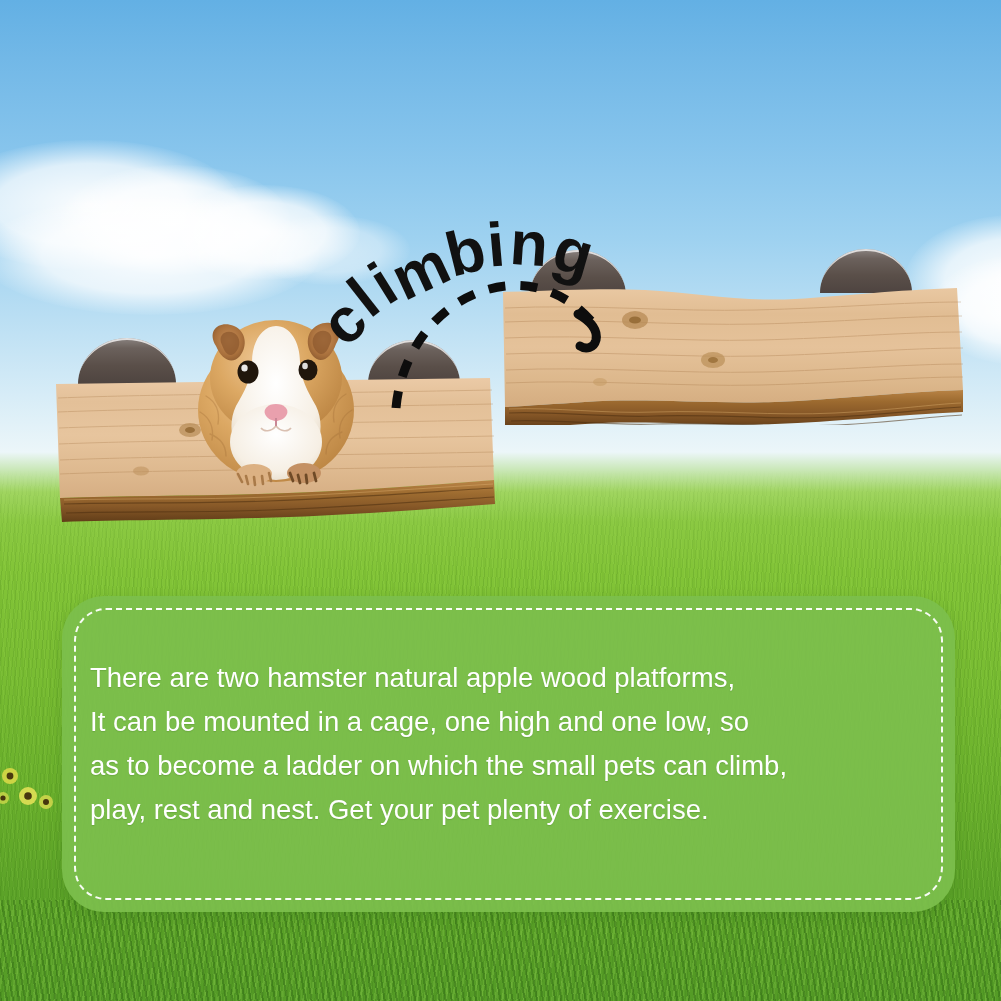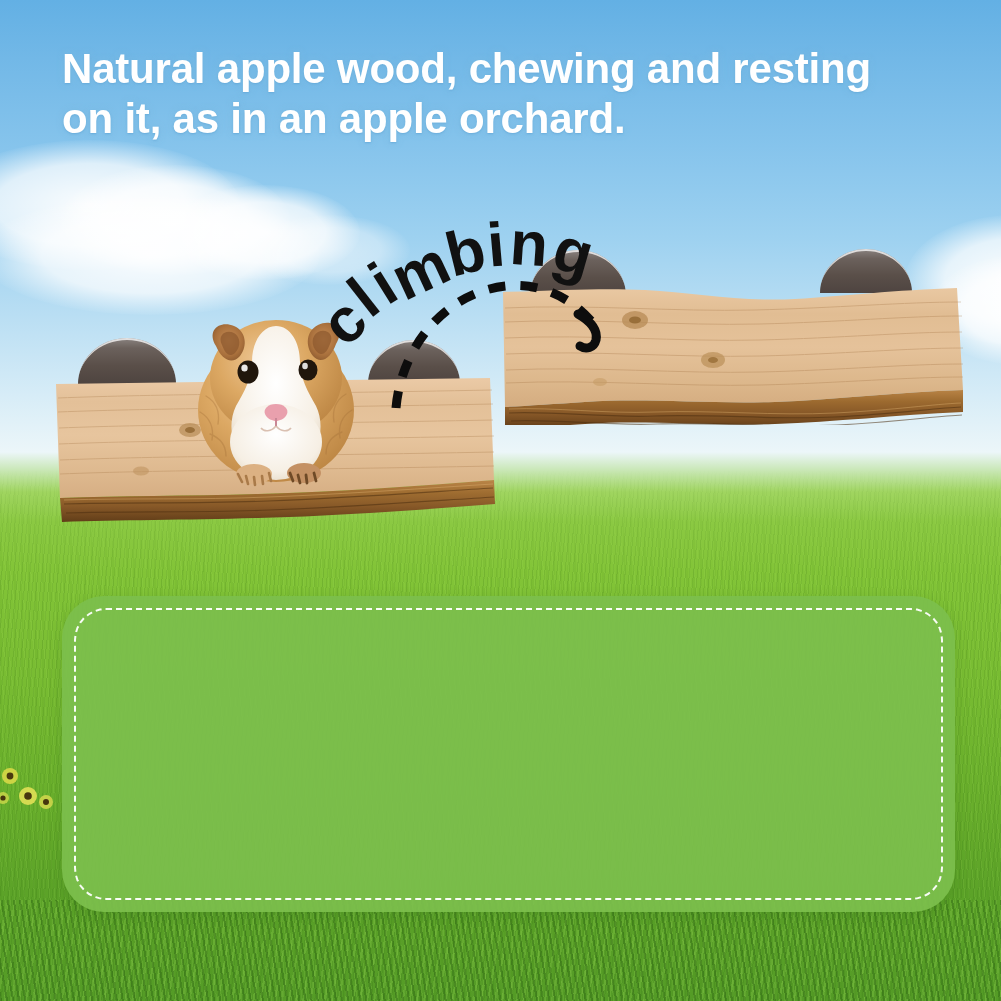--- a/index.html
+++ b/index.html
@@ -159,22 +159,20 @@
       <circle cx="10" cy="14" r="3.4" fill="#4a3a10"></circle>
       <circle cx="28" cy="34" r="9" fill="#dede55" opacity=".92"></circle>
       <circle cx="28" cy="34" r="3.8" fill="#47370f"></circle>
       <circle cx="46" cy="40" r="7" fill="#d5d84e" opacity=".85"></circle>
       <circle cx="46" cy="40" r="3" fill="#45350e"></circle>
       <circle cx="3" cy="36" r="6" fill="#cdd84a" opacity=".8"></circle>
       <circle cx="3" cy="36" r="2.6" fill="#44340d"></circle>
     </g>
   </svg>
 
-  <div class="headline">Natural apple wood, chewing and resting
-on it, as in an apple orchard.</div>
 
   <div class="plat" style="left:495px;top:250px;width:470px;height:175px;">
     <div class="cup" style="left:35px;top:0px;width:96px;height:46px;"></div>
     <div class="cup" style="left:325px;top:-1px;width:92px;height:44px;"></div>
 
     <svg width="470" height="175" viewBox="0 0 470 175" style="position:absolute;left:0;top:0;">
       <defs>
         <linearGradient id="wtG2" x1="0" y1="0" x2="0" y2="1">
           <stop offset="0%" stop-color="#e9c8a2"></stop>
           <stop offset="22%" stop-color="#e1bd93"></stop>
@@ -338,15 +336,19 @@
     <span class="climb-letter" style="left:61px;top:38px;transform:rotate(-32deg);">i</span>
     <span class="climb-letter" style="left:76px;top:27px;transform:rotate(-25deg);">m</span>
     <span class="climb-letter" style="left:124px;top:10px;transform:rotate(-14deg);">b</span>
     <span class="climb-letter" style="left:160px;top:4px;transform:rotate(-5deg);">i</span>
     <span class="climb-letter" style="left:178px;top:3px;transform:rotate(4deg);">n</span>
     <span class="climb-letter" style="left:216px;top:10px;transform:rotate(16deg);">g</span>
   </div>
 
   <div class="greenbox">
     <div class="dash"></div>
+    <div class="bodytext">There are two hamster natural apple wood platforms,
+It can be mounted in a cage, one high and one low, so
+as to become a ladder on which the small pets can climb,
+play, rest and nest. Get your pet plenty of exercise.</div>
   </div>
 
 </div>
 
 </body></html>

